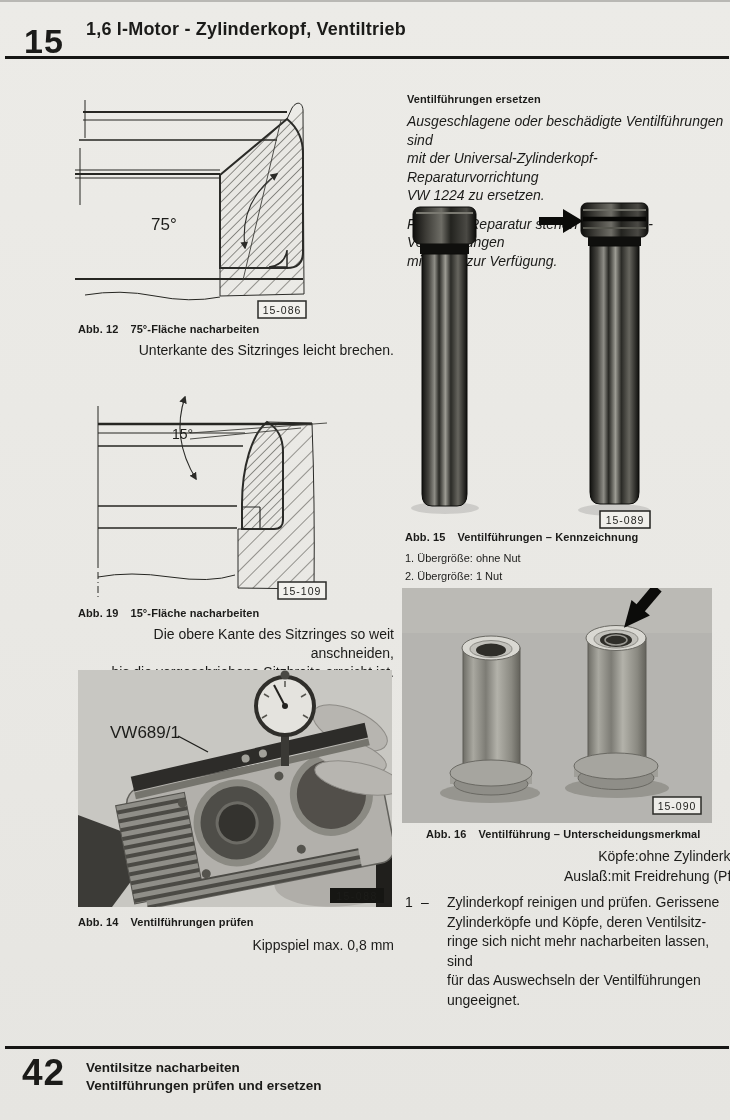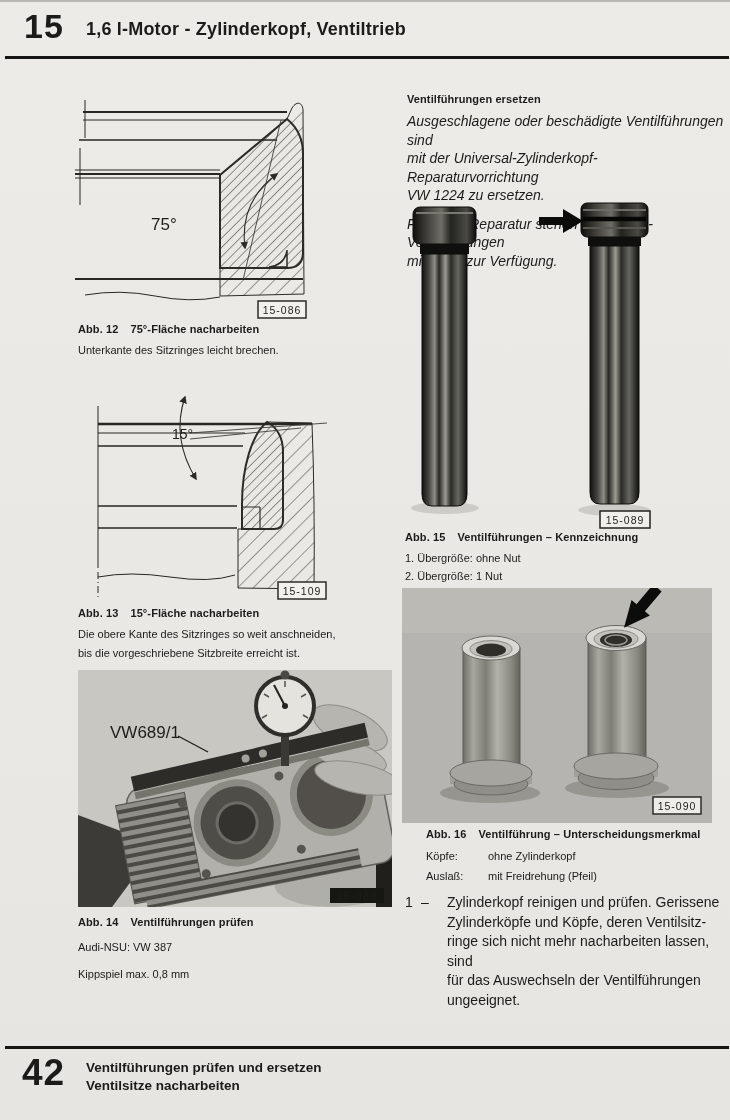--- a/index.html
+++ b/index.html
@@ -7,37 +7,37 @@
         background:linear-gradient(180deg,#ecebe7 0%,#e9e8e4 55%,#e6e5e1 100%);
         font-family:"Liberation Sans",sans-serif;color:#1b1b19;border-top:2px solid #b9b8b4;}
   .abs{position:absolute;}
   .rule{position:absolute;left:5px;right:1px;height:3px;background:#161614;}
   .h-chapter{font-size:34px;font-weight:700;letter-spacing:1px;}
   .h-title{font-size:18px;font-weight:700;letter-spacing:.2px;}
   .body-text{font-size:14px;line-height:18.5px;font-style:italic;}
   .pre{white-space:pre-line;}
   .cap-title{font-size:11px;font-weight:700;letter-spacing:.1px;}
   .cap-abb{margin-right:12px;}
-  .cap-note{margin-top:6px;font-size:11px;line-height:19px;}
+  .cap-note{margin-top:6px;font-size:14px;line-height:19px;text-align:right;}
   .cap-items div{font-size:11px;line-height:18px;}
   .lbl{display:inline-block;width:62px;}
   .note{display:flex;font-size:14px;line-height:19.5px;width:322px;}
   .note-num{width:16px;flex:none;}
   .note-dash{width:26px;flex:none;text-align:left;}
   .foot-num{font-size:37px;font-weight:700;letter-spacing:1px;}
   .foot-lines{font-size:13.5px;font-weight:700;line-height:18px;}
   svg{display:block;font-family:inherit;}
   svg text{fill:#1d1d1a;}
 </style>
 </head>
 <body>
 
 <div class="page">
 
-  <div class="abs h-chapter" style="left:24px;top:5px">15</div>
+  <div class="abs h-chapter" style="left:24px;top:20px">15</div>
   <div class="abs h-title" style="left:86px;top:17px">1,6 l-Motor - Zylinderkopf, Ventiltrieb</div>
   <div class="rule" style="top:54px"></div>
 
   <div class="abs" style="left:407px;top:91px;width:322px">
     <div class="cap-title">Ventilführungen ersetzen</div>
     <div class="body-text pre" style="margin-top:7px">Ausgeschlagene oder beschädigte Ventilführungen sind
 mit der Universal-Zylinderkopf-Reparaturvorrichtung
 VW 1224 zu ersetzen.</div>
     <div class="body-text pre" style="margin-top:10px">Für diese Reparatur stehen Übergröße-Ventilführungen
 mit Bund zur Verfügung.</div>
@@ -125,21 +125,21 @@
     <path d="M110,5 Q96,46 121,87" stroke="#2b2b28" stroke-width="1.1" fill="none" marker-start="url(#f13ah)" marker-end="url(#f13ah)"></path>
 
     <g>
       <rect x="203" y="190" width="48" height="17" fill="#f2f1ed" stroke="#2b2b28" stroke-width="1.5"></rect>
       <text x="227" y="202.5" text-anchor="middle" font-size="10.5" letter-spacing="1">15-109</text>
     </g>
   </svg>
 
   <div class="abs" style="left:78px;top:605px;width:316px">
     <div class="cap-title">
-      <span class="cap-abb">Abb. 13</span><span>15°-Fläche nacharbeiten</span>
+      <span class="cap-abb">Abb. 19</span><span>15°-Fläche nacharbeiten</span>
     </div>
     <div class="cap-note pre">Die obere Kante des Sitzringes so weit anschneiden,
 bis die vorgeschriebene Sitzbreite erreicht ist.</div>
   </div>
 
   <svg class="abs" style="left:78px;top:668px" width="314" height="237" viewBox="0 0 314 237">
     <defs>
       <pattern id="f14fins" width="10" height="9" patternUnits="userSpaceOnUse">
         <rect width="10" height="9" fill="#8f8e88"></rect>
           <rect y="5" width="10" height="4" fill="#4b4a45"></rect>
@@ -197,21 +197,20 @@
     <g>
       <rect x="252" y="218" width="54" height="15" fill="#161613"></rect>
       <text x="279" y="229.5" text-anchor="middle" font-size="10.5" fill="#e8e7e2" letter-spacing="1.5">15-088</text>
     </g>
   </svg>
 
   <div class="abs" style="left:78px;top:914px;width:316px">
     <div class="cap-title">
       <span class="cap-abb">Abb. 14</span><span>Ventilführungen prüfen</span>
     </div>
-    <div class="cap-note" style="margin-top:10px">Audi-NSU: VW 387</div>
     <div class="cap-note" style="margin-top:8px">Kippspiel max. 0,8 mm</div>
   </div>
 
   <svg class="abs" style="left:403px;top:198px" width="325" height="330" viewBox="0 0 325 330">
     <defs>
       <linearGradient id="g15body" x1="0" y1="0" x2="1" y2="0">
         <stop offset="0" stop-color="#121210"></stop>
           <stop offset=".15" stop-color="#45443f"></stop>
         <stop offset=".28" stop-color="#8e8d86"></stop>
           <stop offset=".38" stop-color="#282824"></stop>
@@ -326,17 +325,17 @@
     <div class="pre">Zylinderkopf reinigen und prüfen. Gerissene
 Zylinderköpfe und Köpfe, deren Ventilsitz-
 ringe sich nicht mehr nacharbeiten lassen, sind
 für das Auswechseln der Ventilführungen
 ungeeignet.</div>
   </div>
 
   <div class="rule" style="top:1044px"></div>
   <div class="abs foot-num" style="left:22px;top:1050px">42</div>
   <div class="abs foot-lines" style="left:86px;top:1057px">
+    <div>Ventilsitze nacharbeiten</div>
     <div>Ventilführungen prüfen und ersetzen</div>
-    <div>Ventilsitze nacharbeiten</div>
   </div>
 
 </div>
 
 </body></html>

